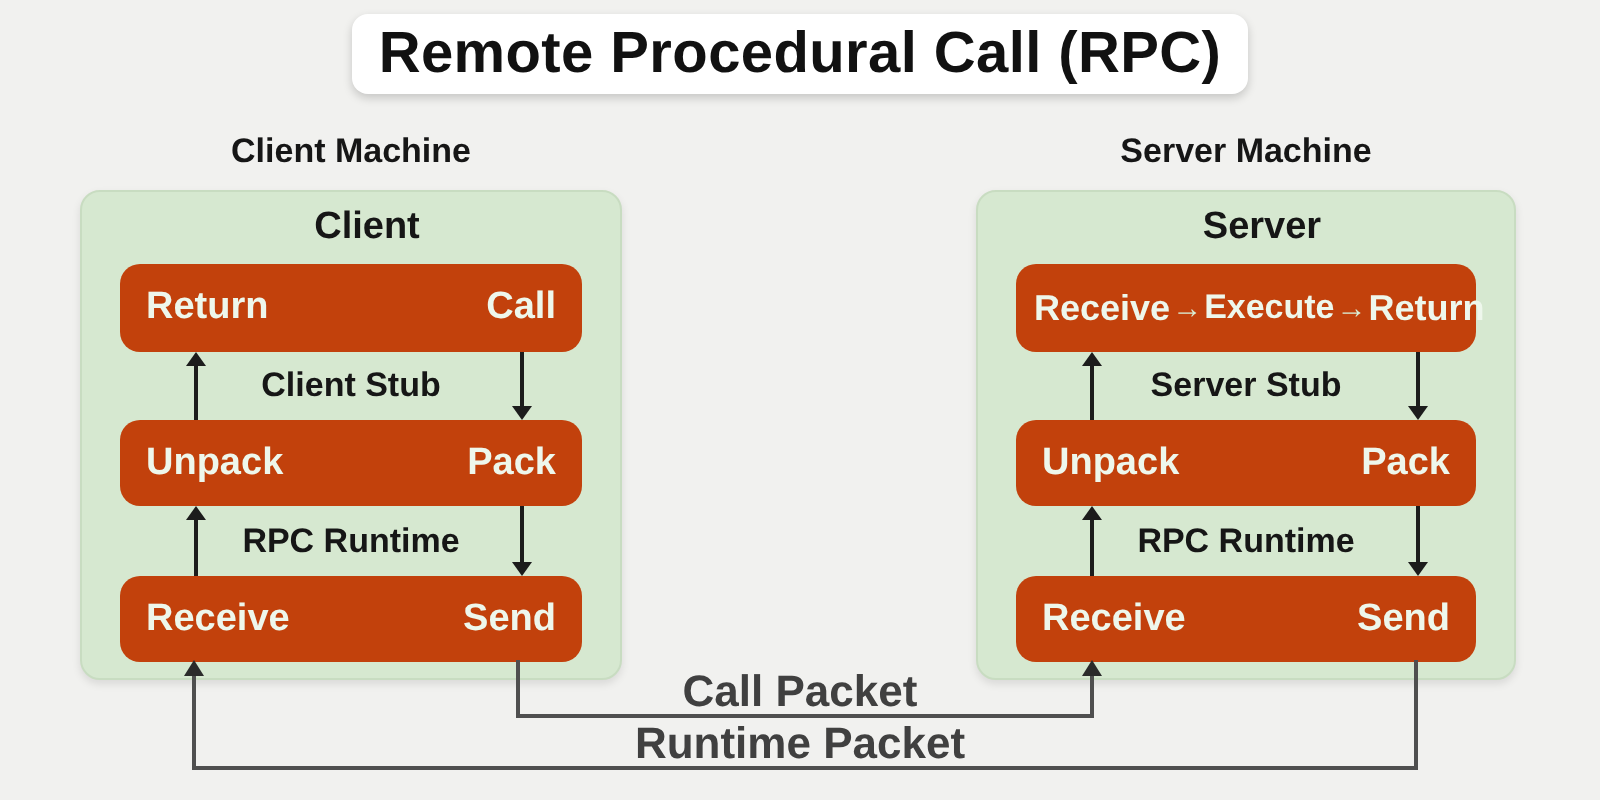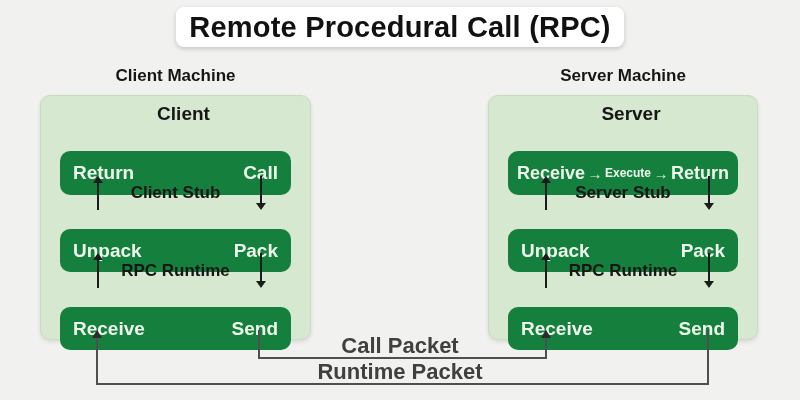--- a/index.html
+++ b/index.html
@@ -28,31 +28,30 @@
     box-shadow:0 2px 4px rgba(0,0,0,0.10);
   }
   .panel.client { left:40px; width:271px; }
   .panel.server { left:488px; width:270px; }
   .panel-title {
     position:absolute; top:7px; left:0; width:100%;
     text-align:center; font-size:19px; font-weight:700; color:#161616;padding-left:16px;
   }
   .bar {
     position:absolute; left:19px; right:19px;
-    background:#15803d; border-radius:10px;
+    background:#c2410c; border-radius:10px;
     color:#eef7ec; font-size:19px; font-weight:700;
     display:flex; align-items:center; justify-content:space-between;
     padding:0 13px;
-    margin-top:19px;
   }
   .bar.b1 { top:36px; height:44px; }
   .bar.b2 { top:114px; height:43px; }
   .bar.b3 { top:192px; height:43px; }
   .bar.flow { justify-content:space-between; padding:0 9px; font-size:18px; }
-  .bar .small { font-size:12px; }
+  .bar .small { font-size:17px; }
   .flow-arrow { font-size:15px; font-weight:700; color:#d9efd6; padding:0 1px; }
   .gap-label {
     position:absolute; left:0; width:100%; height:24px; line-height:24px;
     text-align:center; font-size:17px; font-weight:700; color:#161616;
   }
   .gap-label.stub { top:85px; }
   .gap-label.runtime { top:163px; }
   
   .vline-b { position:absolute; width:2px; background:#1c1c1c; }
   .head-up-b, .head-down-b { position:absolute; width:0; height:0;

